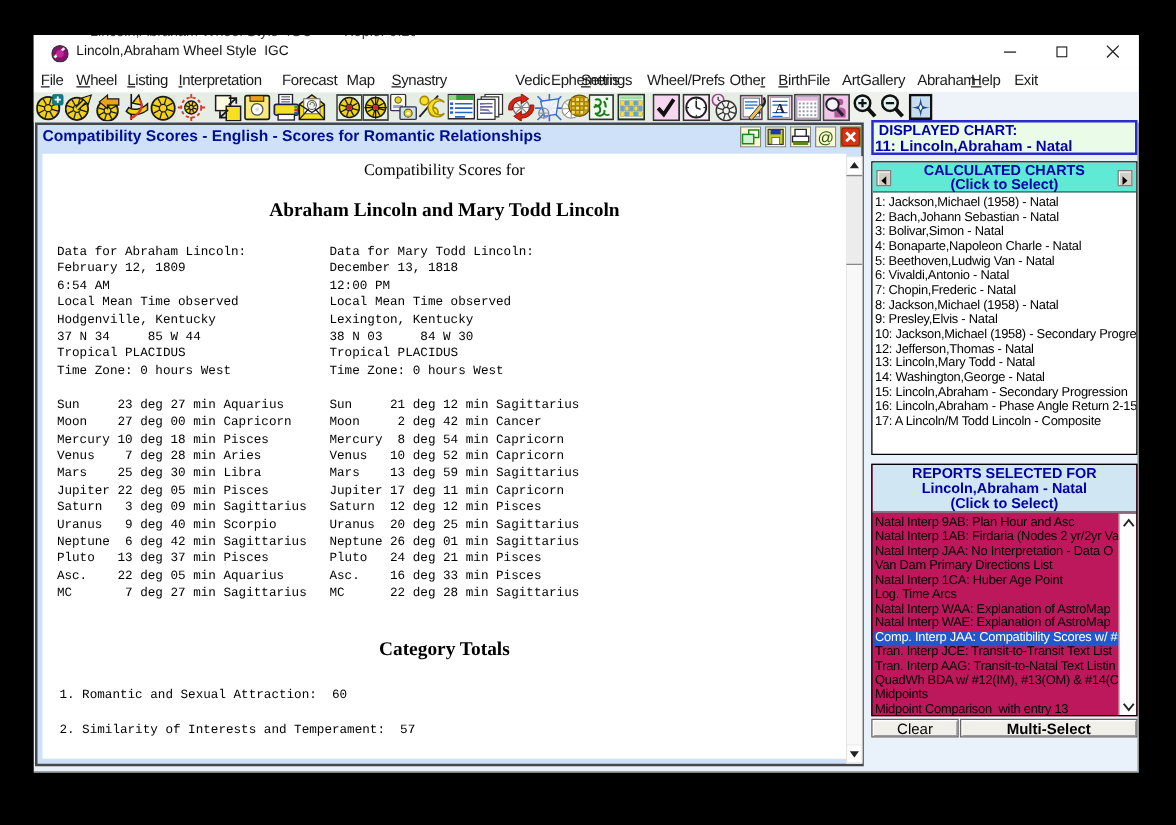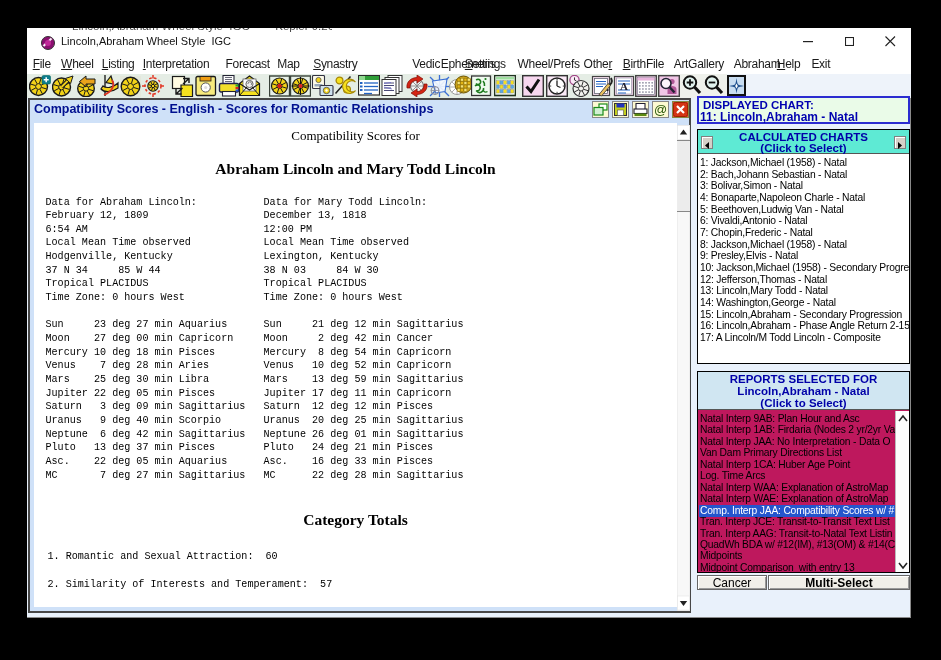--- a/index.html
+++ b/index.html
@@ -569,16 +569,16 @@
 Midpoint Comparison  with entry 13</div>
     <div id="repsb">
       <svg style="position:absolute;left:2px;top:3px" width="10" height="9">
             <path d="M1 7 L5 2 L9 7" fill="none" stroke="#222" stroke-width="1.6"></path>
           </svg>
       <svg style="position:absolute;left:2px;top:150px" width="10" height="9">
             <path d="M1 2 L5 7 L9 2" fill="none" stroke="#222" stroke-width="1.6"></path>
           </svg>
     </div>
   </div>
-  <div class="btn" style="left:670px;width:70px">Cancer</div>
+  <div class="btn" style="left:670px;width:70px">Clear</div>
   <div class="btn" style="left:741px;width:142px;font-weight:bold">Multi-Select</div>
 </div>
 </div>
 
 </body></html>

